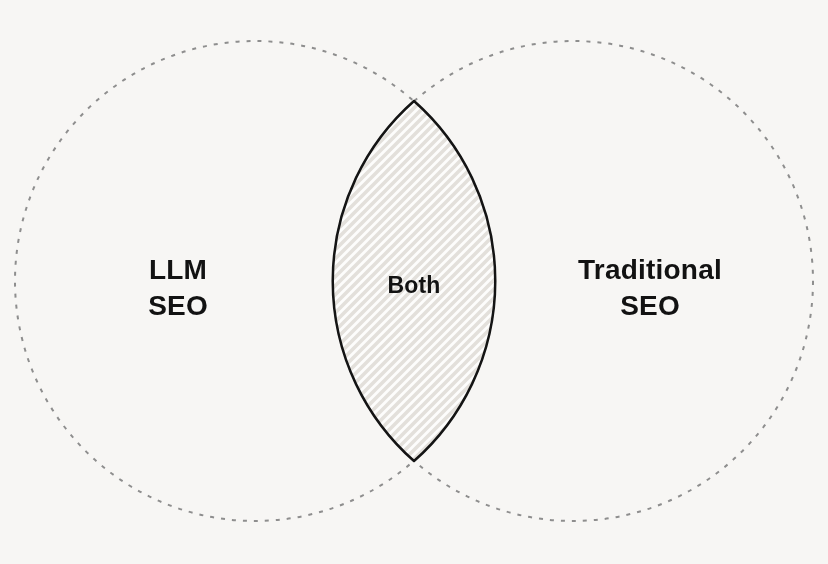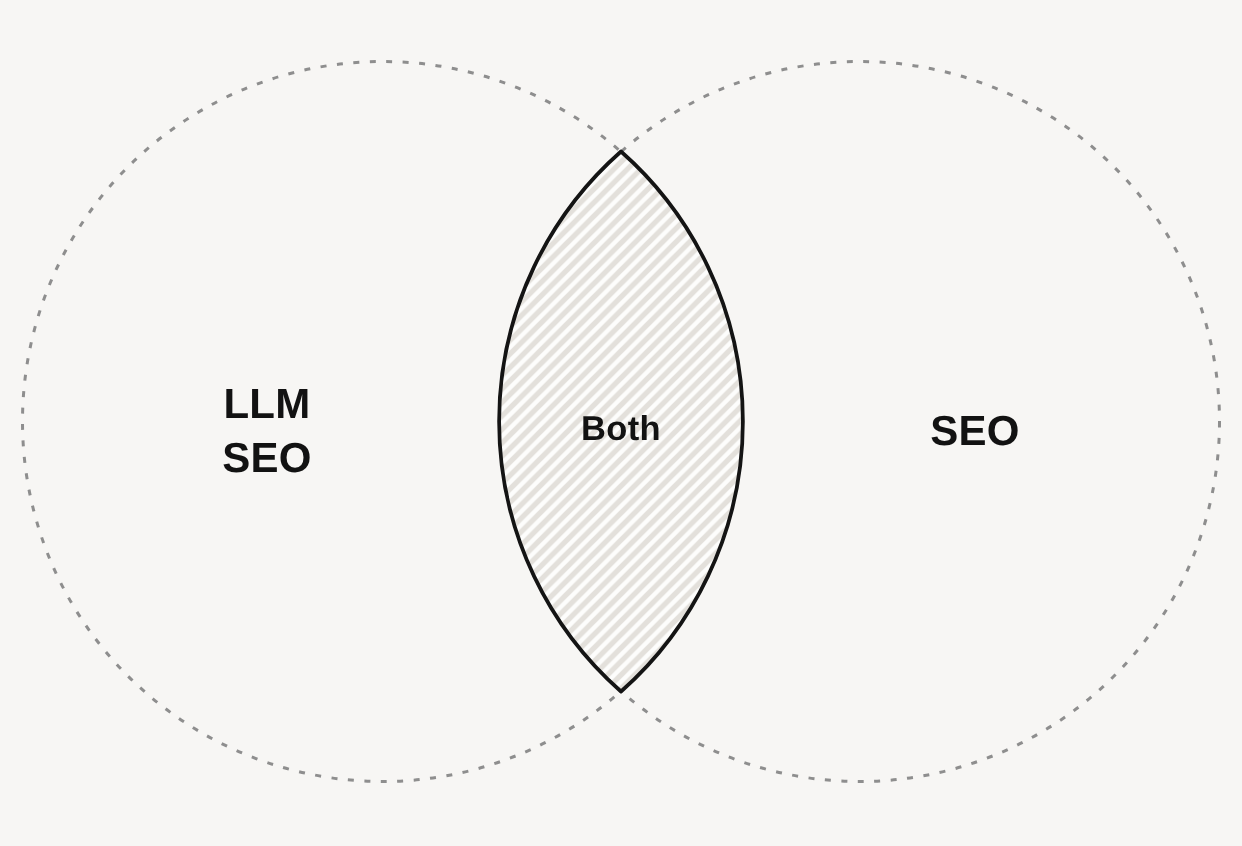--- a/index.html
+++ b/index.html
@@ -60,16 +60,17 @@
   </svg>
 
   <div class="set-label label-left">
     <div>LLM</div>
     <div>SEO</div>
   </div>
 
   <div class="set-label label-both">Both</div>
 
   <div class="set-label label-right">
+    <div>Traditional</div>
     <div>SEO</div>
   </div>
 
 </div>
 
 </body></html>

